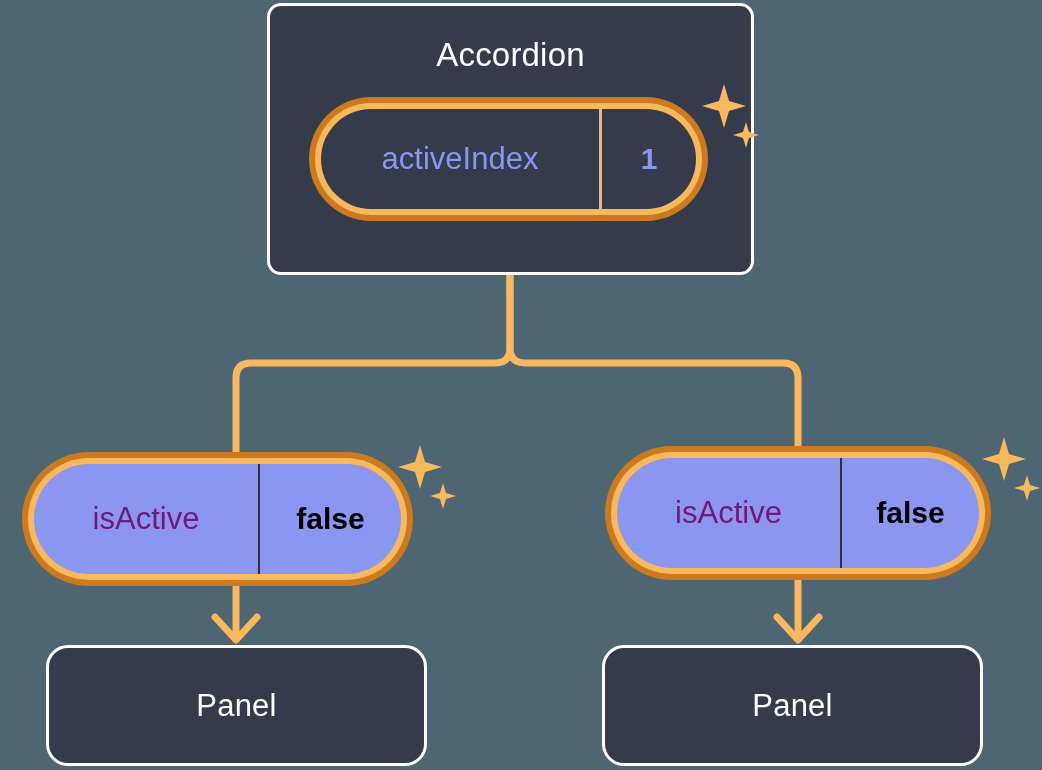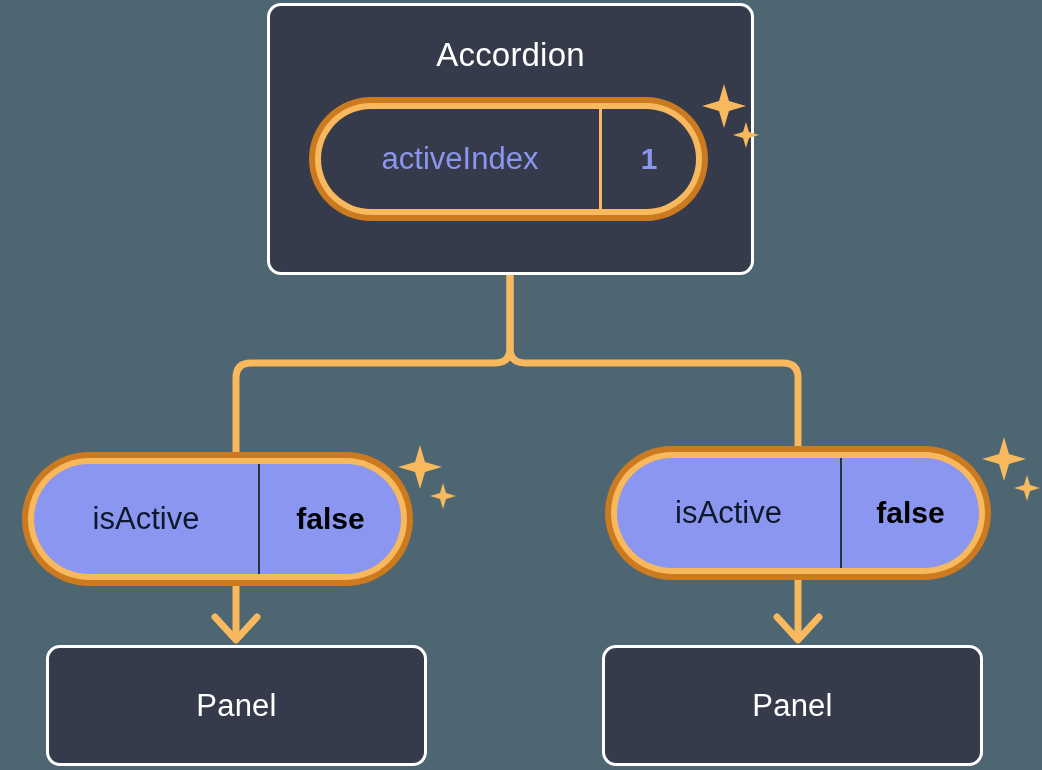--- a/index.html
+++ b/index.html
@@ -63,20 +63,21 @@
   }
   #accordion-card .card-title { margin-top: 30px; }
 
   
   .panel-card {
     width: 381px;
     height: 121px;
     display: flex;
     align-items: center;
     justify-content: center;
+    border-radius: 22px;
   }
   #panel-left  { left: 42px;  top: 645px; }
   #panel-right { left: 598px; top: 645px; }
   .panel-card .card-title { font-size: 31px; }
 
   
   
   .pill-outer {
     position: absolute;
     z-index: 4;
@@ -125,21 +126,21 @@
   #pill-active-index .pill-val {
     flex: 1 1 auto;
     color: #8b96f0;
     font-size: 30px;
     font-weight: bold;
   }
 
   
   .pill-leaf .pill-body { background: #8b96f0; }
   .pill-leaf .pill-key {
-    color: #0f172a;
+    color: #701a75;
     font-size: 31px;
     border-right: 2px solid #2c323f;
   }
   .pill-leaf .pill-val {
     color: #000000;
     font-size: 30px;
     font-weight: bold;
   }
 
   #pill-is-active-false {

